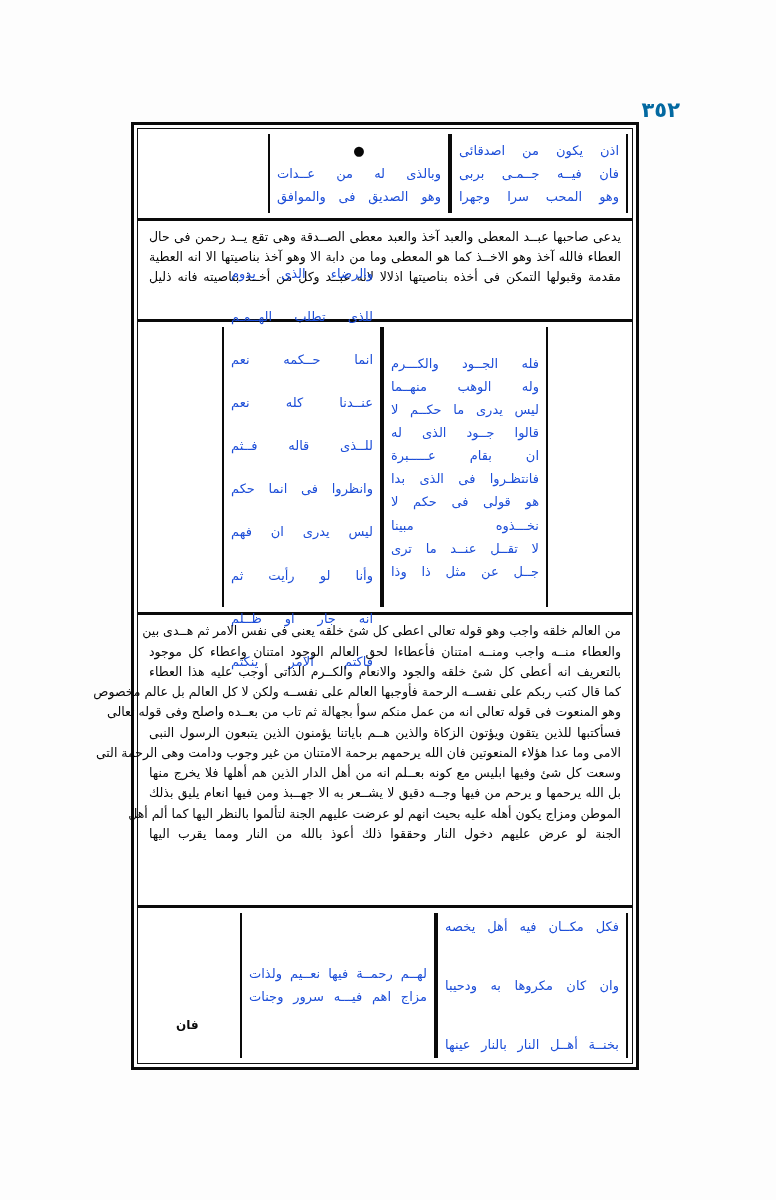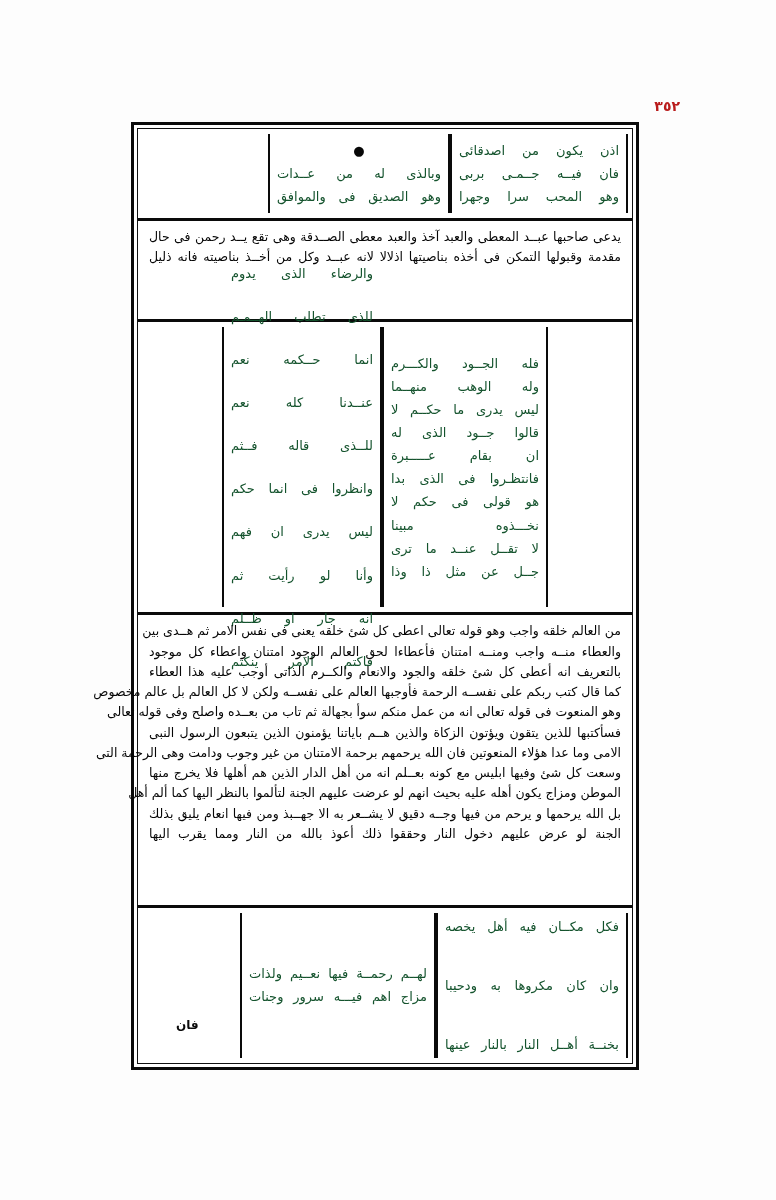--- a/index.html
+++ b/index.html
@@ -20,23 +20,23 @@
     position: absolute;
     inset: 0;
     background: #fdfdfd;
   }
 
   
   #folio {
     position: absolute;
     top: 98px;
     right: 96px;
-    font-size: 14px;
+    font-size: 21px;
     font-weight: bold;
-    color: #b91c1c;
+    color: #0369a1;
     letter-spacing: 0.5px;
     direction: rtl;
     font-family: "DejaVu Sans", sans-serif;
   }
 
   
   #catchword {
     position: absolute;
     top: 1018px;
     left: 176px;
@@ -98,21 +98,21 @@
     border-left: 2.5px solid #0a0a0a;
   }
   .verse-col.boxed::before { content: none; }
 
   .hemistich {
     direction: rtl;
     text-align: justify;
     text-align-last: justify;
     font-size: 13px;
     line-height: 1.78;
-    color: #14532d;
+    color: #1d4ed8;
     white-space: nowrap;
     font-family: "DejaVu Sans", sans-serif;
   }
   .hemistich.stretch {
     letter-spacing: 0.2px;
   }
   .verse-spacer {
     flex: 1 1 auto;
   }
   .bullet-mark {
@@ -164,20 +164,21 @@
           <div class="hemistich">وبالذى له من عــدات</div>
           <div class="hemistich">وهو الصديق فى والموافق</div>
         </div>
         <div class="verse-spacer"></div>
       </div>
 
       <div class="rule"></div>
 
       <div class="block prose-block" style="height:105px;">
         <div class="prose-line">يدعى صاحبها عبــد المعطى والعبد آخذ والعبد معطى الصــدقة وهى تقع يــد رحمن فى حال</div>
+        <div class="prose-line">العطاء فالله آخذ وهو الاخــذ كما هو المعطى وما من دابة الا وهو آخذ بناصيتها الا انه العطية</div>
         <div class="prose-line">مقدمة وقبولها التمكن فى أخذه بناصيتها اذلالا لانه عبــد وكل من أخــذ بناصيته فانه ذليل</div>
       </div>
 
       <div class="rule"></div>
 
       <div class="block verse-block" style="height:290px;">
         <div class="verse-spacer"></div>
         <div class="verse-col boxed" style="width:166px;">
           <div class="hemistich stretch">فله الجــود والكـــرم</div>
           <div class="hemistich stretch">وله الوهب منهــما</div>
@@ -209,22 +210,22 @@
 
       <div class="block prose-block" style="height:313px;">
         <div class="prose-line">من العالم خلقه واجب وهو قوله تعالى اعطى كل شئ خلقه يعنى فى نفس الامر ثم هــدى بين</div>
         <div class="prose-line">والعطاء منــه واجب ومنــه امتنان فأعطاءا لحق العالم الوجود امتنان واعطاء كل موجود</div>
         <div class="prose-line">بالتعريف انه أعطى كل شئ خلقه والجود والانعام والكــرم الذاتى أوجب عليه هذا العطاء</div>
         <div class="prose-line">كما قال كتب ربكم على نفســه الرحمة فأوجبها العالم على نفســه ولكن لا كل العالم بل عالم مخصوص</div>
         <div class="prose-line">وهو المنعوت فى قوله تعالى انه من عمل منكم سوأ بجهالة ثم تاب من بعــده واصلح وفى قوله تعالى</div>
         <div class="prose-line">فسأكتبها للذين يتقون ويؤتون الزكاة والذين هــم باياتنا يؤمنون الذين يتبعون الرسول النبى</div>
         <div class="prose-line">الامى وما عدا هؤلاء المنعوتين فان الله يرحمهم برحمة الامتنان من غير وجوب ودامت وهى الرحمة التى</div>
         <div class="prose-line">وسعت كل شئ وفيها ابليس مع كونه بعــلم انه من أهل الدار الذين هم أهلها فلا يخرج منها</div>
+        <div class="prose-line">بل الله يرحمها و يرحم من فيها وجــه دقيق لا يشــعر به الا جهــبذ ومن فيها انعام يليق بذلك</div>
         <div class="prose-line">الموطن ومزاج يكون أهله عليه بحيث انهم لو عرضت عليهم الجنة لتألموا بالنظر اليها كما ألم أهل</div>
-        <div class="prose-line">بل الله يرحمها و يرحم من فيها وجــه دقيق لا يشــعر به الا جهــبذ ومن فيها انعام يليق بذلك</div>
         <div class="prose-line">الجنة لو عرض عليهم دخول النار وحققوا ذلك أعوذ بالله من النار ومما يقرب اليها</div>
       </div>
 
       <div class="rule"></div>
 
       <div class="block verse-block" style="flex:1 1 auto;">
         <div class="verse-col boxed" style="width:192px;gap:36px;">
           <div class="hemistich">فكل مكــان فيه أهل يخصه</div>
           <div class="hemistich">وان كان مكروها به ودحيبا</div>
           <div class="hemistich">بخنــة أهــل النار بالنار عينها</div>

